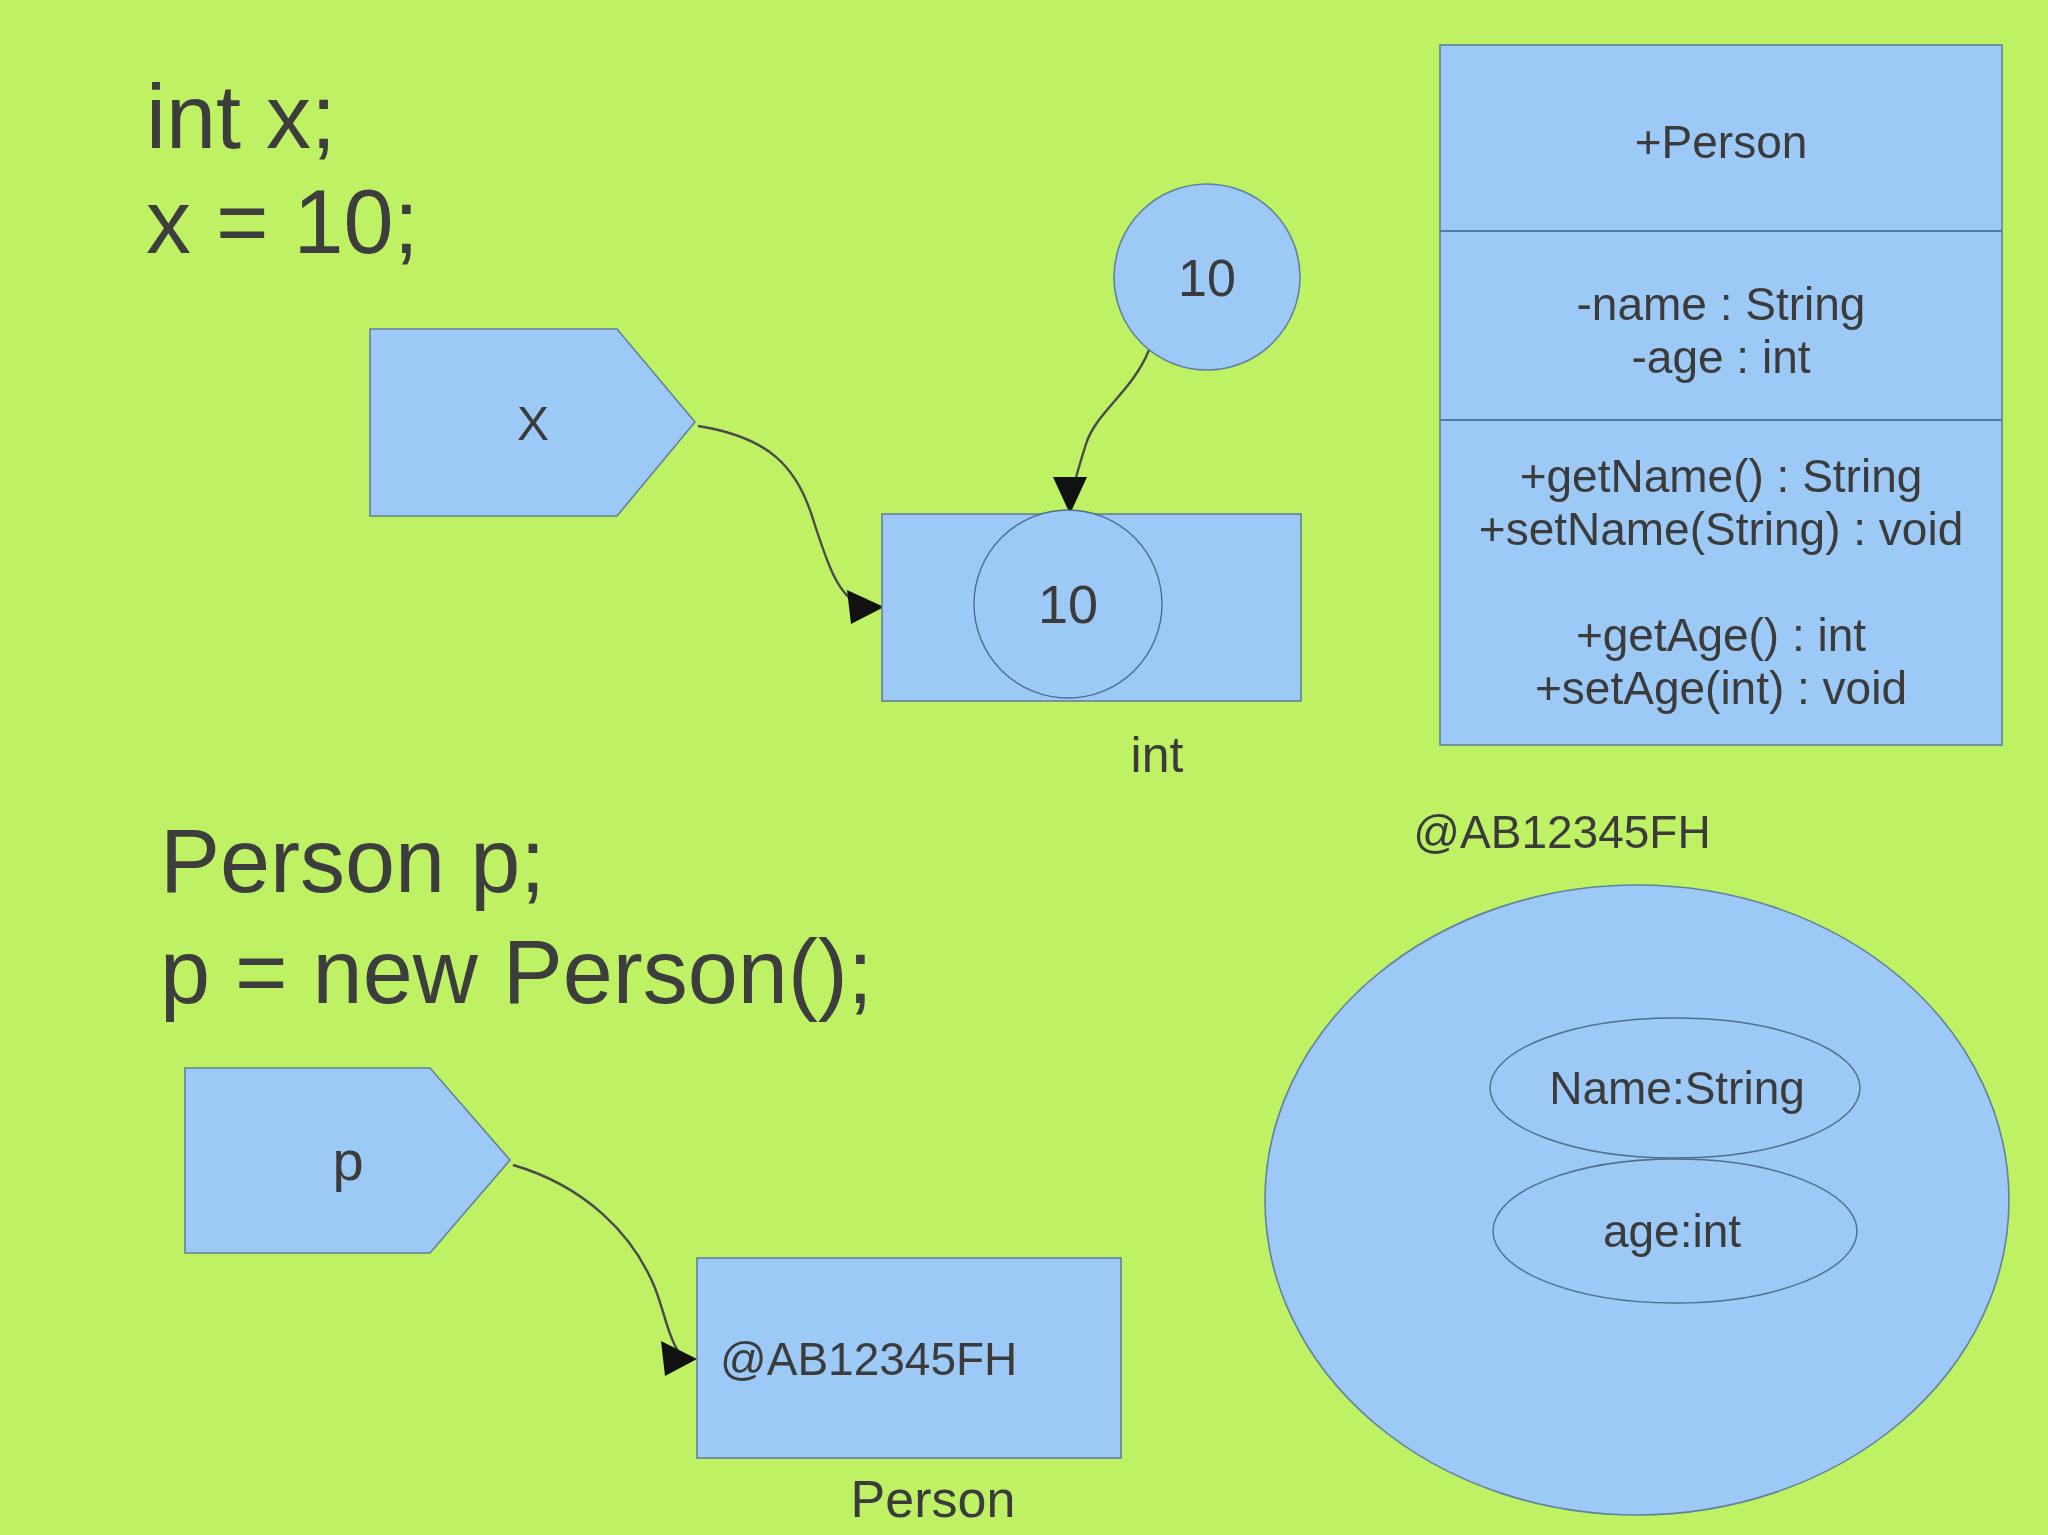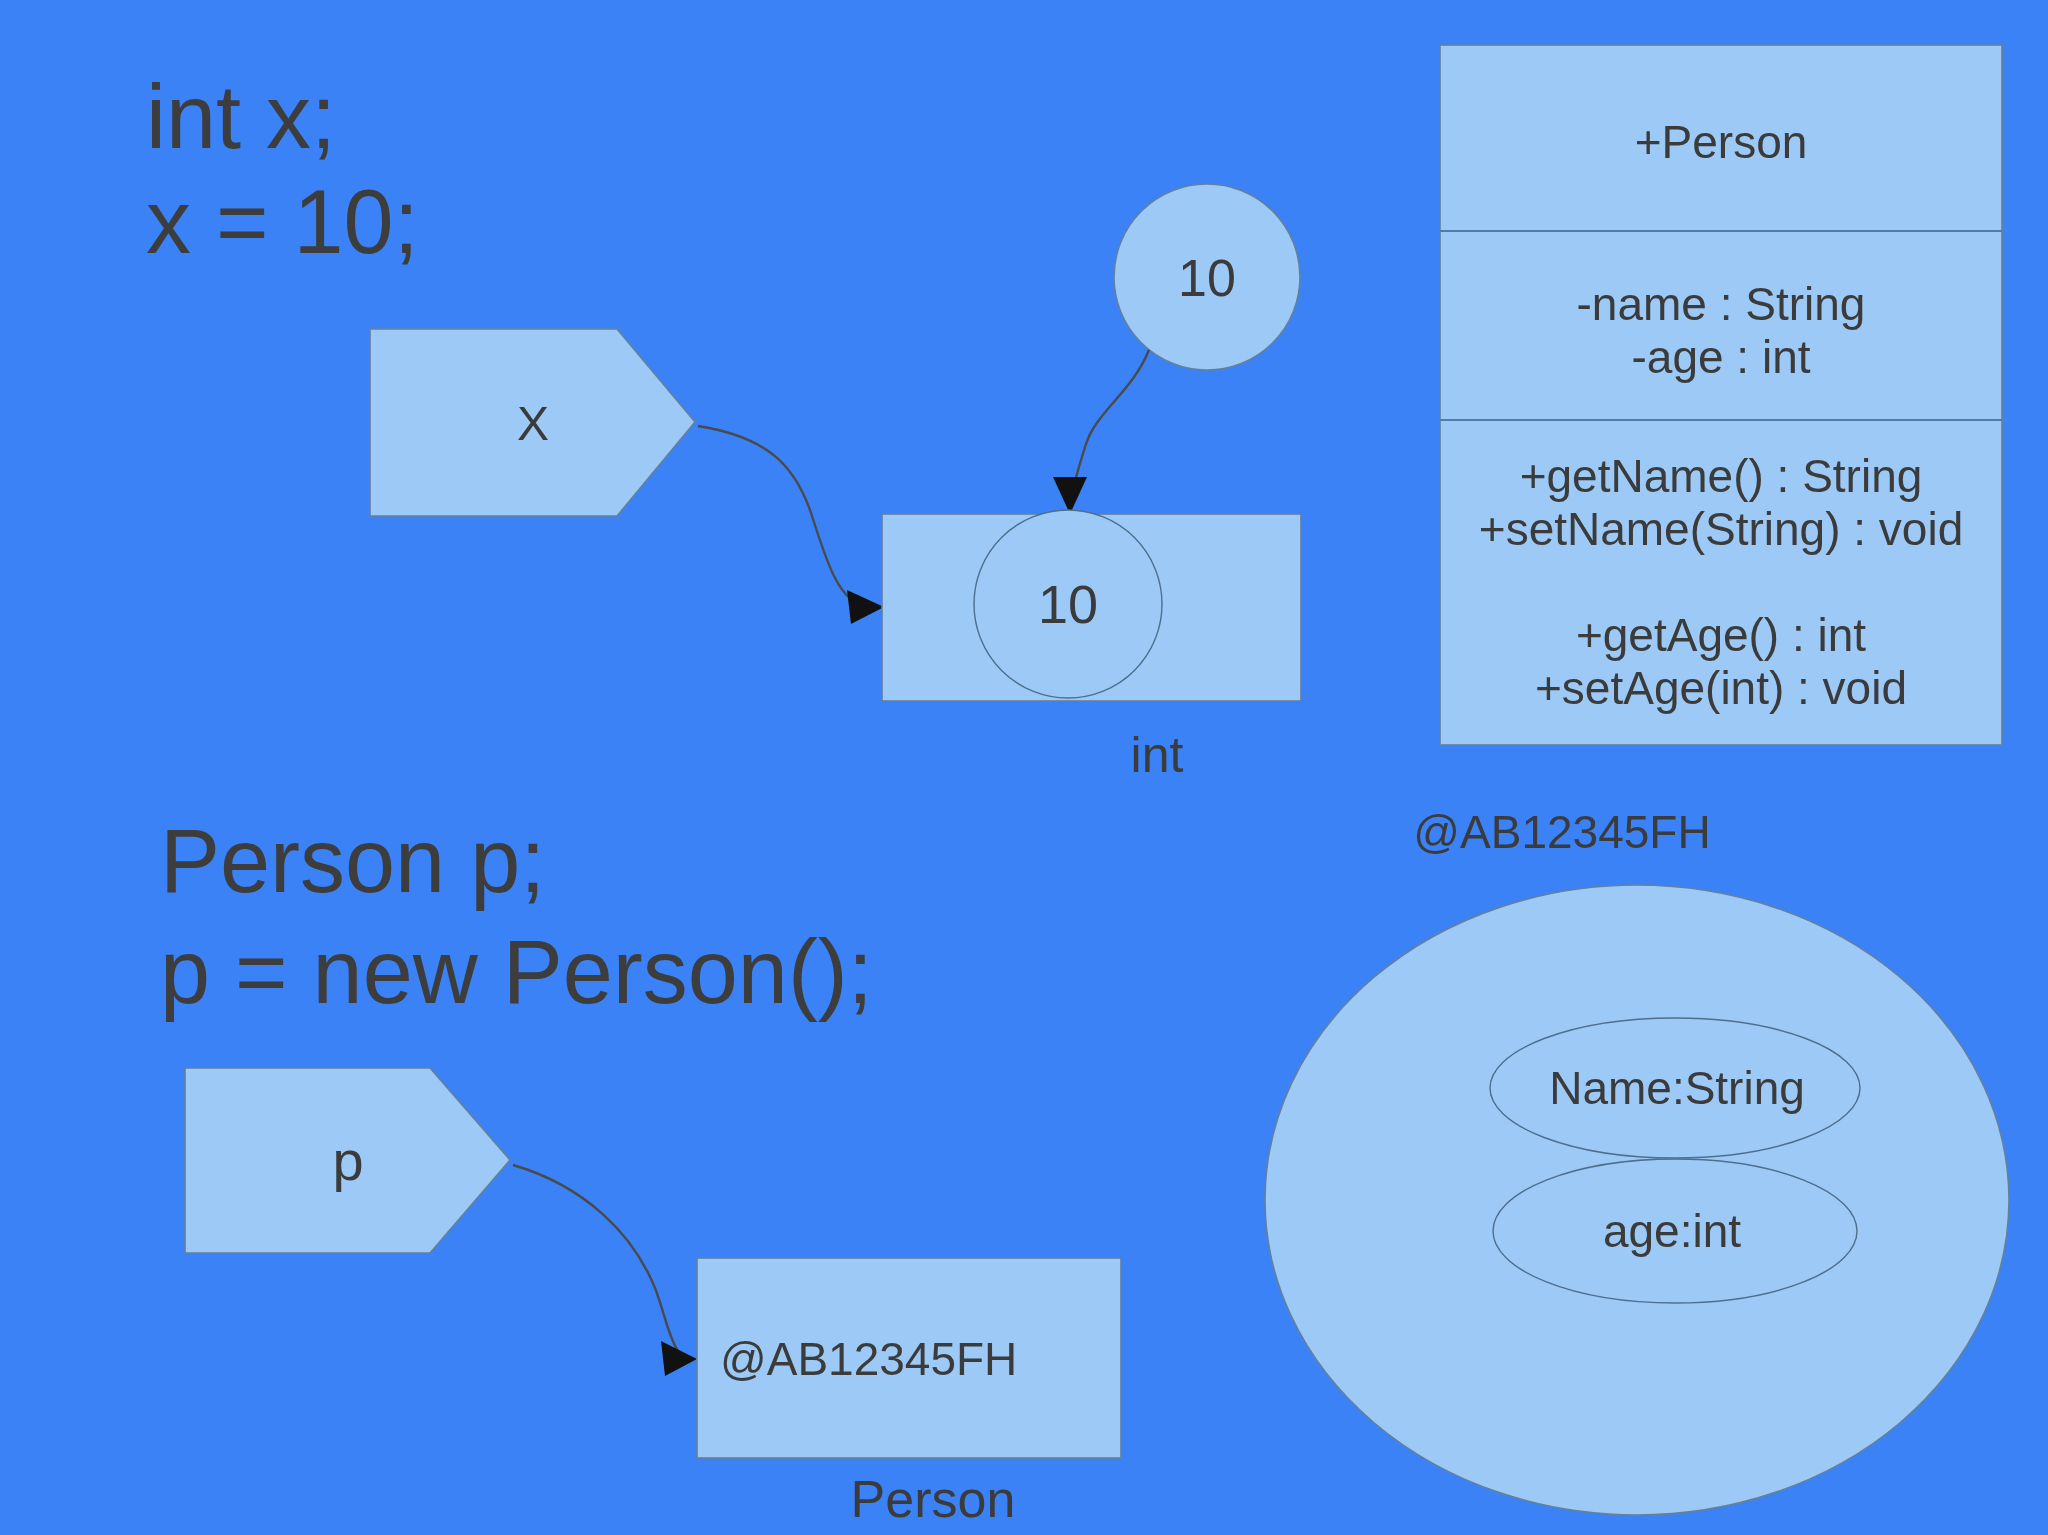--- a/index.html
+++ b/index.html
@@ -1,20 +1,20 @@
 <!DOCTYPE html>
 <html><head>
 <meta charset="utf-8">
 <style>
   html, body { margin: 0; padding: 0; background: #fcfcfc; }
   .stage {
     position: relative;
     width: 2048px;
     height: 1535px;
-    background: #3b82f6;
+    background: #bef264;
     font-family: "Liberation Sans", sans-serif;
     overflow: hidden;
   }
   .stage svg { display: block; width: 100%; height: 100%; }
 
   
   .shape   { fill: #9cc9f6; stroke: #64809c; stroke-width: 1.6; }
   .inner-o { fill: #9cc9f6; stroke: #4e6e8e; stroke-width: 1.4; }
   .divider { stroke: #4f7ca6; stroke-width: 2.2; }
   .flow    { fill: none; stroke: #4a4a4a; stroke-width: 2.4; }

